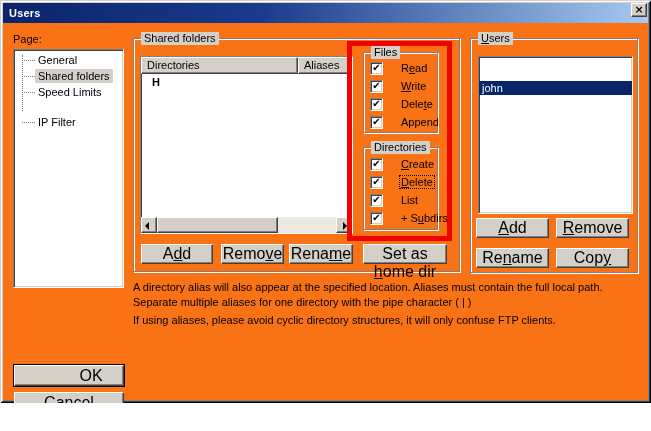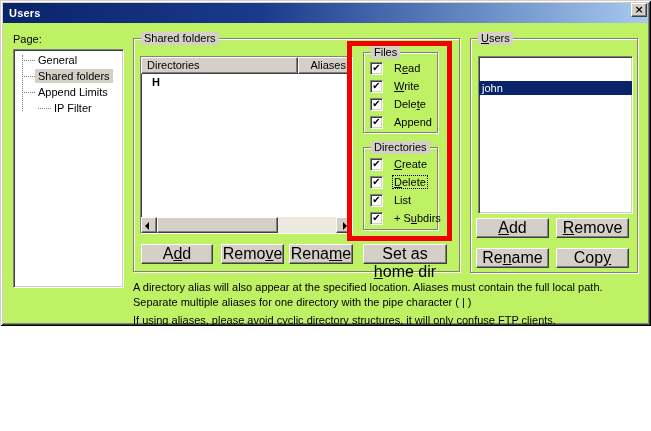--- a/index.html
+++ b/index.html
@@ -1,20 +1,20 @@
 <!DOCTYPE html>
 <html><head>
 <meta charset="utf-8">
 <style>
   * { margin:0; padding:0; box-sizing:border-box; }
   html,body { width:651px; height:431px; }
   body { font-family:"Liberation Sans", sans-serif; font-size:11px; color:#000; }
 
   .window {
-    position:relative; width:651px; height:326px; background:#bef264;
+    position:relative; width:651px; height:403px; background:#f97316;
     box-shadow: inset 1px 1px 0 #d4d0c8, inset -1px -1px 0 #000,
                 inset 2px 2px 0 #fff, inset -2px -2px 0 #404040,
                 inset 3px 3px 0 #d4d0c8, inset -3px -3px 0 #808080;
     overflow:hidden;
   }
 
   .titlebar {
     position:absolute; left:3px; top:3px; width:645px; height:20px;
     background:linear-gradient(90deg,#0a246a 0%,#1a3a8c 40%,#a6caf0 100%);
     display:flex; align-items:center;
@@ -89,21 +89,21 @@
 
   
   .opt { position:absolute; height:14px; display:flex; align-items:center; }
   .cb {
     width:13px; height:13px; background:#fff; flex:0 0 13px;
     border:1px solid; border-color:#808080 #fff #fff #808080;
     box-shadow: inset 1px 1px 0 #404040, inset -1px -1px 0 #d4d0c8;
     display:flex; align-items:center; justify-content:center;
   }
   .check-mark { font-family:"DejaVu Sans", sans-serif; font-size:10px; line-height:10px; margin-top:-1px; }
-  .opt-label { margin-left:10px; white-space:nowrap; padding:0 1px; }
+  .opt-label { margin-left:17px; white-space:nowrap; padding:0 1px; }
   .opt-label.focused { outline:1px dotted #000; }
 
   
   .user-row { height:14px; background:#0a246a; color:#fff; padding:0 3px; line-height:14px;margin-top:24px; }
 
   .notes { position:absolute; left:133px; top:280px; width:474px; line-height:15px; }
   .notes p + p { margin-top:3px; }
 
   .red-annotation {
     position:absolute; left:347px; top:41px; width:105px; height:200px;
@@ -128,35 +128,35 @@
     <div class="tree-item" style="top:2px;">
       <span class="tree-connector"></span>
       <span class="tree-label">General</span>
     </div>
     <div class="tree-item" style="top:18px;">
       <span class="tree-connector"></span>
       <span class="tree-label sel">Shared folders</span>
     </div>
     <div class="tree-item" style="top:34px;">
       <span class="tree-connector"></span>
-      <span class="tree-label">Append Limits</span>
-    </div>
-    <div class="tree-item" style="top:50px;padding-left:16px;">
+      <span class="tree-label">Speed Limits</span>
+    </div>
+    <div class="tree-item" style="top:64px;">
       <span class="tree-connector"></span>
       <span class="tree-label">IP Filter</span>
     </div>
   </div>
 
   <div class="groupbox" style="left:133px; top:38px; width:327px; height:234px;">
     <span class="group-label">Shared folders</span>
 
     <div class="sunken" style="left:6px; top:17px; width:213px; height:178px;">
       <div class="lv-header">
         <div class="lv-col" style="width:157px;">Directories</div>
-        <div class="lv-col" style="flex:1 1 auto;text-align:right;">Aliases</div>
+        <div class="lv-col" style="flex:1 1 auto;">Aliases</div>
       </div>
       <div class="lv-row">
         <span class="home-marker">H</span>
       </div>
       <div class="hscroll">
         <div class="sb-btn">
             <span class="tri tri-left"></span>
           </div>
         <div class="sb-thumb"></div>
         <div style="flex:1 1 auto;"></div>

